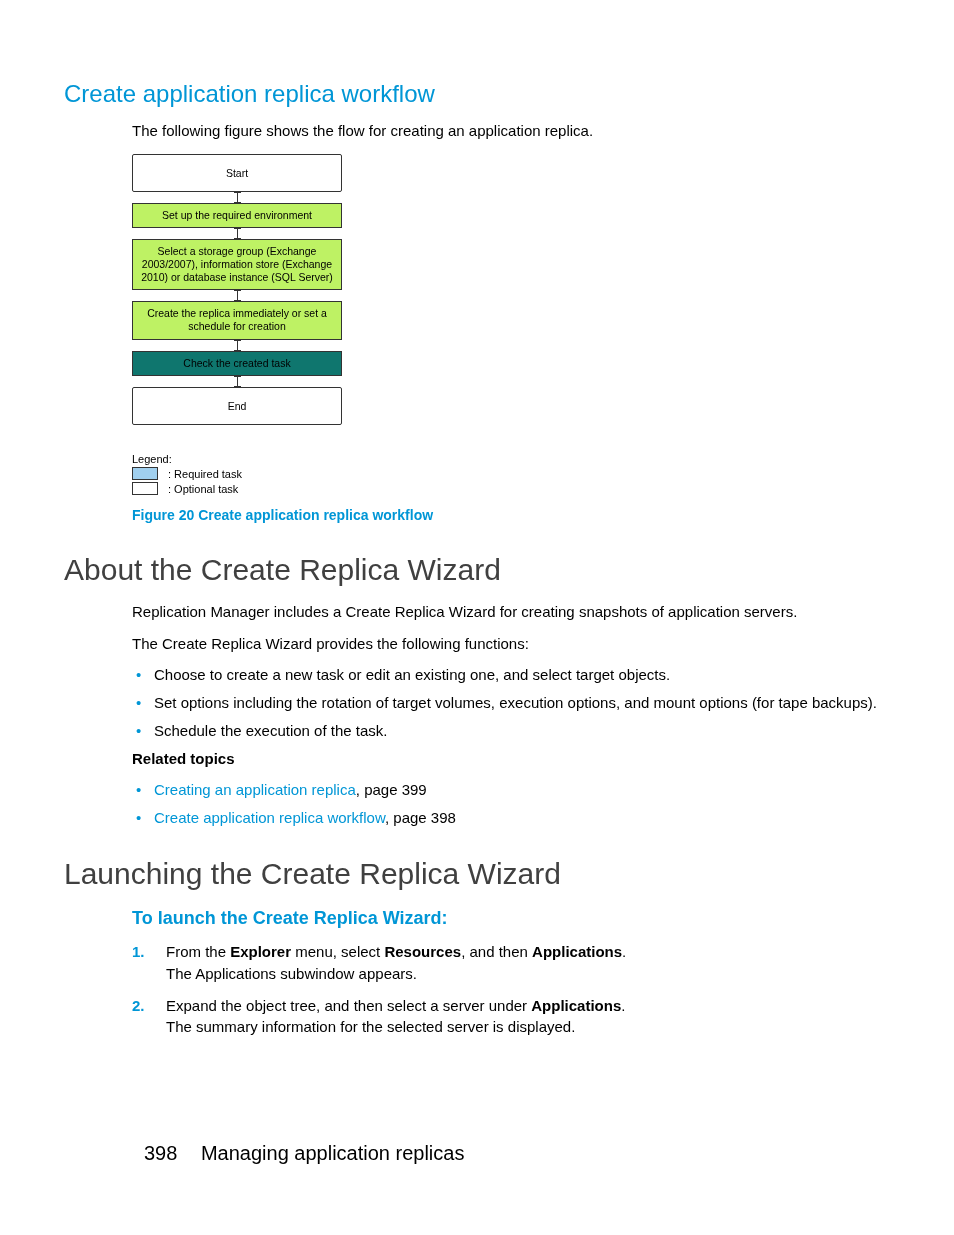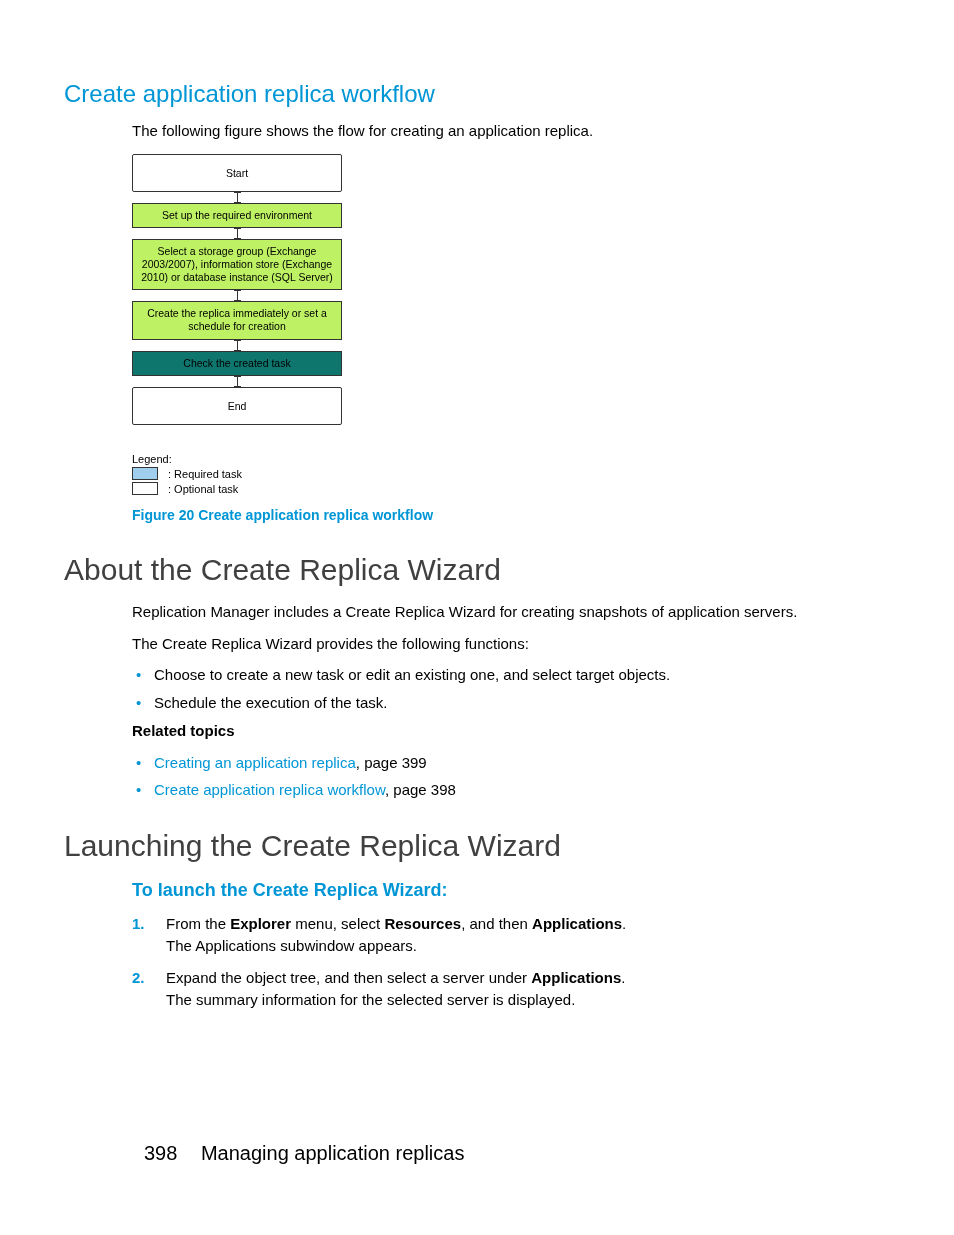--- a/index.html
+++ b/index.html
@@ -173,20 +173,21 @@
 <div class="body-indent">
   <div class="fig-caption">Figure 20 Create application replica workflow</div>
 </div>
 
 <div class="h1">About the Create Replica Wizard</div>
 <div class="body-indent">
   <p>Replication Manager includes a Create Replica Wizard for creating snapshots of application servers.</p>
   <p>The Create Replica Wizard provides the following functions:</p>
   <ul class="bullets">
     <li>Choose to create a new task or edit an existing one, and select target objects.</li>
+    <li>Set options including the rotation of target volumes, execution options, and mount options (for tape backups).</li>
     <li>Schedule the execution of the task.</li>
   </ul>
   <p class="bold">Related topics</p>
   <ul class="bullets">
     <li>
       <span class="link">Creating an application replica</span><span>, page 399</span>
     </li>
     <li>
       <span class="link">Create application replica workflow</span><span>, page 398</span>
     </li>

